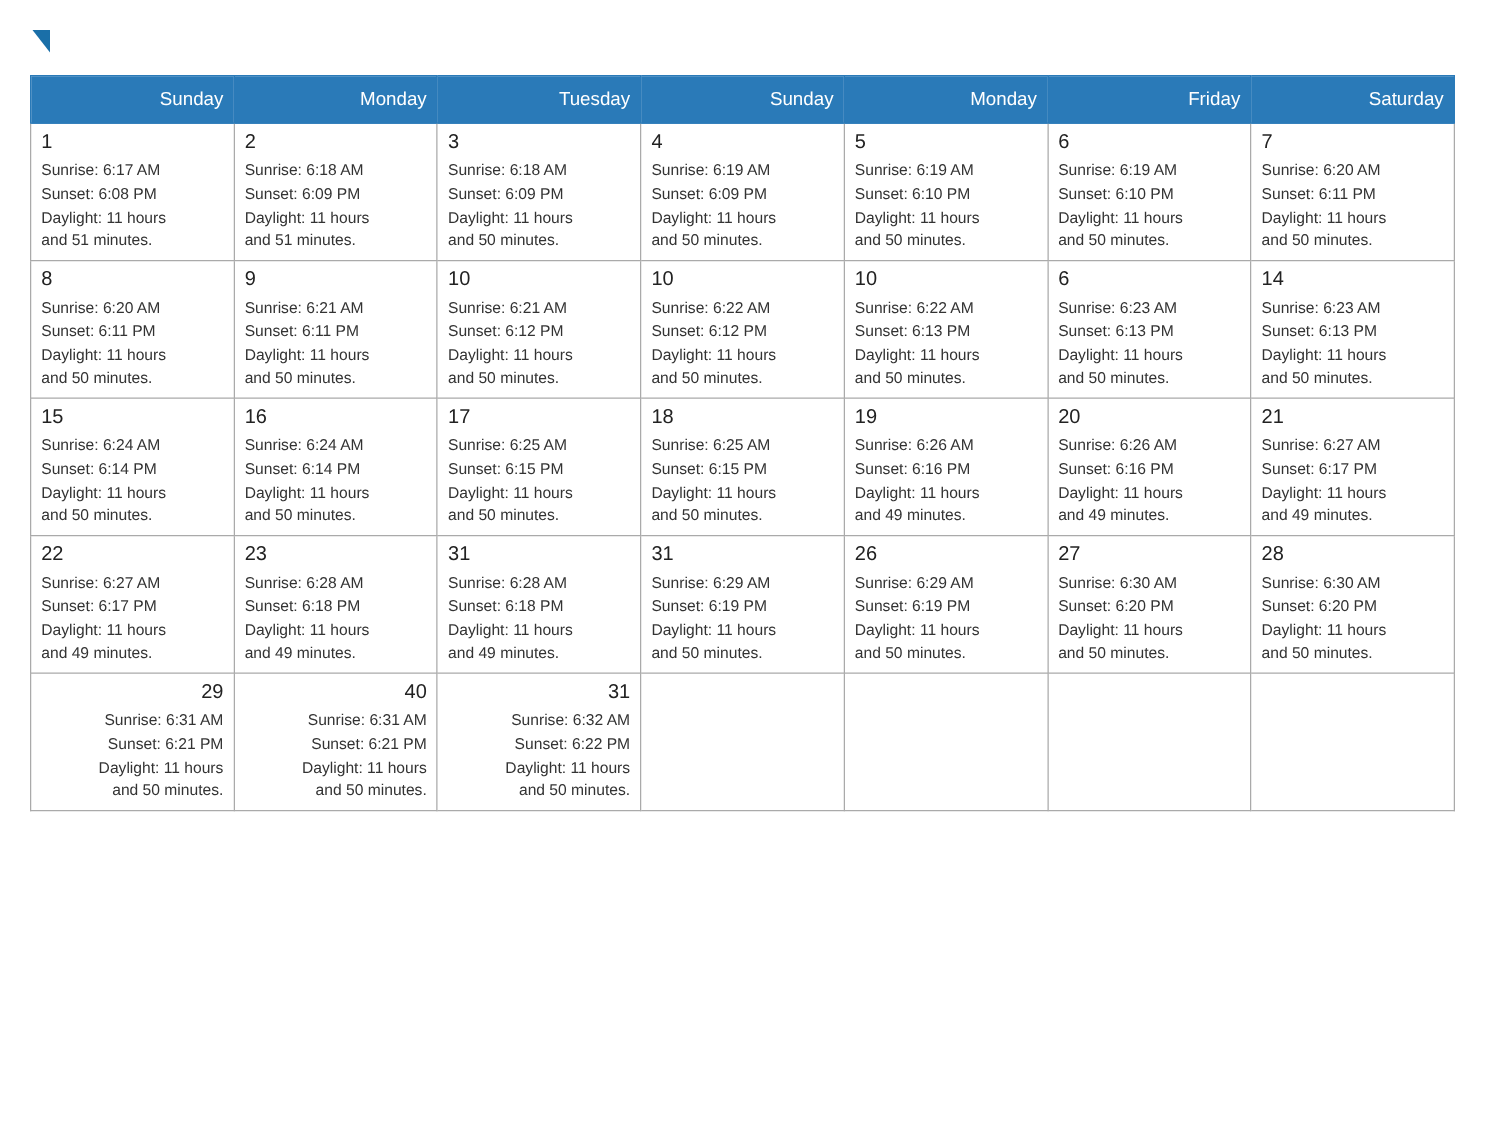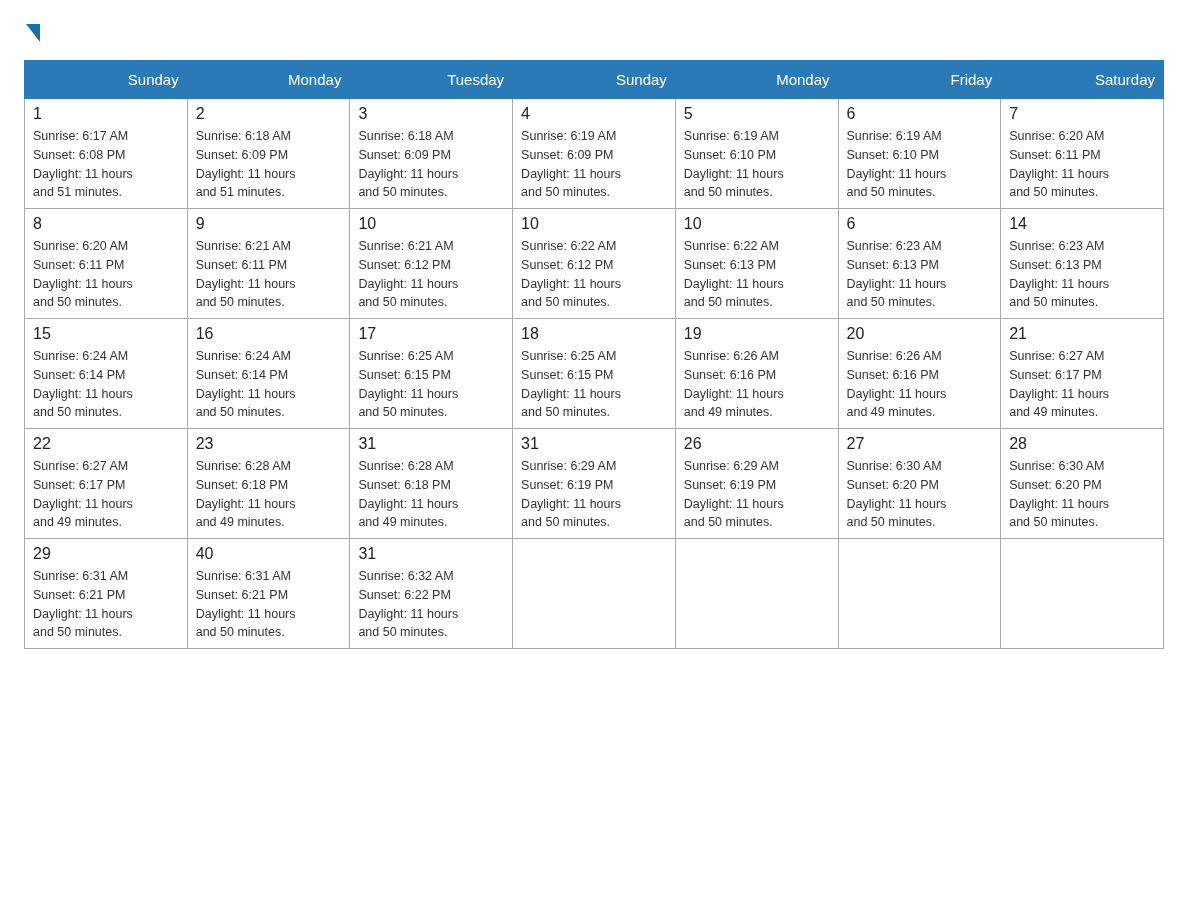--- a/index.html
+++ b/index.html
@@ -76,20 +76,21 @@
       display: block;
       margin-bottom: 4px;
     }
     tbody tr td .day-info {
       font-size: 12.5px;
       line-height: 1.5;
       color: #333;
     }
     tbody tr:last-child td {
       height: 110px;
+      text-align: right;
     }
     .logo-line1 {
       display: flex;
       align-items: center;
     }
     .logo-line2 {
       color: #1a6fa8;
       font-size: 22px;
       font-weight: bold;
       margin-top: -4px;

